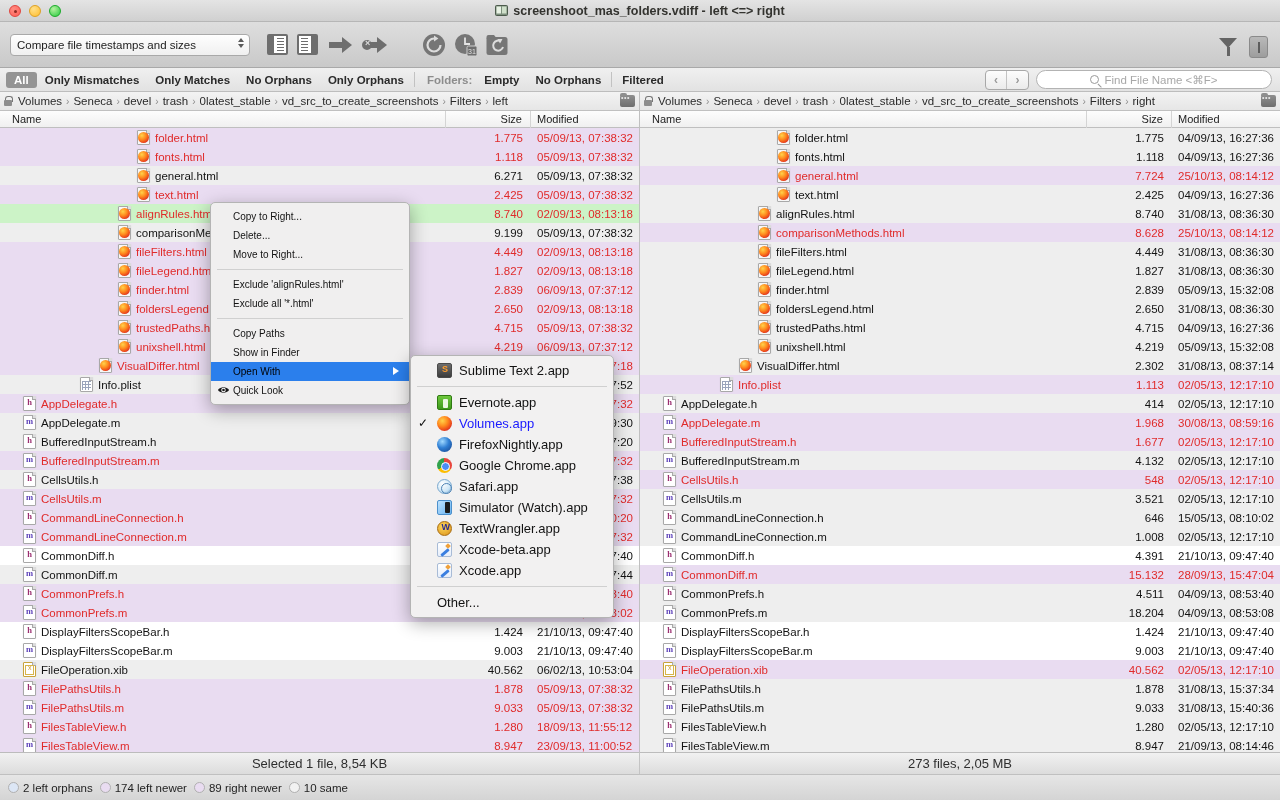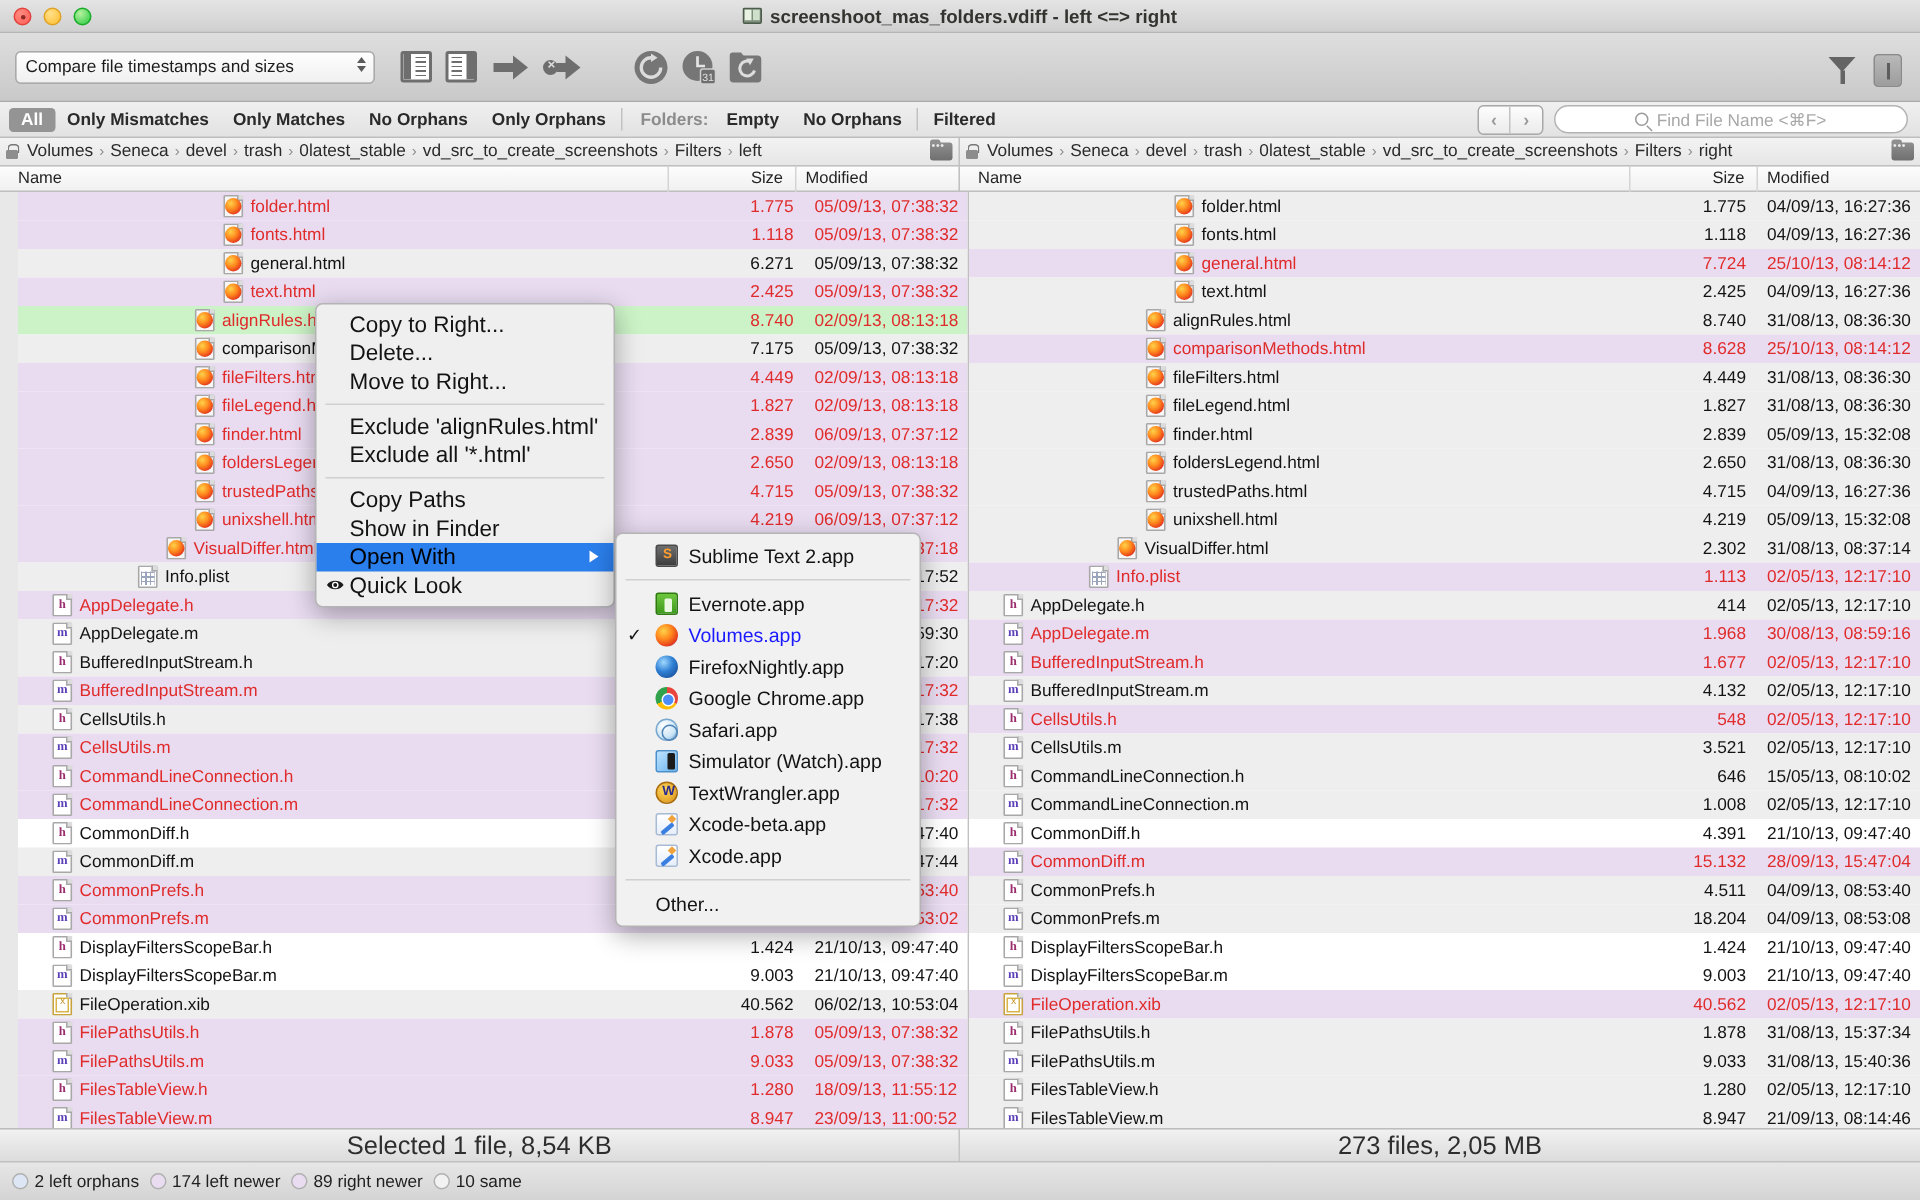--- a/index.html
+++ b/index.html
@@ -129,21 +129,21 @@
     background:linear-gradient(to bottom,#fdfdfd,#f0f0f0);
     border-bottom:1px solid #bfbfbf;
     font-size:11px; color:#232323;
   }
   .colhdr.left{ border-right:1px solid #c0c0c0;}
   .ch-name{ flex:1 1 auto; padding-left:12px; border-right:1px solid #d4d4d4; height:17px; display:flex;align-items:center;}
   .ch-size{ width:85px; padding-right:8px; justify-content:flex-end; border-right:1px solid #d4d4d4; height:17px; display:flex;align-items:center;}
   .ch-mod{ width:108px; padding-left:6px; height:17px; display:flex;align-items:center;}
 
   
-  .panes{ flex:1 1 auto; display:flex; overflow:hidden;margin-left:12px; }
+  .panes{ flex:1 1 auto; display:flex; overflow:hidden; }
   .pane{ flex:1 1 50%; overflow:hidden; background:#fff; position:relative;}
   .pane.left{ border-right:1px solid #c0c0c0;}
   .row{
     height:19px; display:flex; align-items:center; font-size:11.5px;
     white-space:nowrap; position:relative;
   }
   .row .edge{ position:absolute; left:0; top:0; bottom:0; width:3px; }
   .r-name{ flex:1 1 auto; display:flex; align-items:center; overflow:hidden; padding-left:4px;}
   .r-size{ width:85px; text-align:right; padding-right:8px; flex:0 0 85px;}
   .r-mod{ width:108px; padding-left:6px; flex:0 0 108px;}
@@ -177,39 +177,39 @@
   .fico.xib .xb{ position:absolute;left:2px;top:3px;right:2px;bottom:2px;border:1px solid #d7b54a;background:#fff;}
   .fico.xib .xb::after{content:"x";position:absolute;left:2px;top:-2px;font-size:7px;color:#c9972f;}
 
   
   .botrow{ display:flex; flex:0 0 22px; height:22px;}
   .botcell{
     flex:1 1 50%; height:22px;
     background:linear-gradient(to bottom,#f1f1f1,#dcdcdc);
     border-top:1px solid #bcbcbc;
     display:flex;align-items:center;justify-content:center;
-    font-size:17px; color:#2e2e2e;
+    font-size:13px; color:#2e2e2e;
   }
   .botcell.left{ border-right:1px solid #c4c4c4;}
   .legendbar{
     flex:0 0 26px; height:26px;
     background:linear-gradient(to bottom,#e6e6e6,#d4d4d4);
     border-top:1px solid #c0c0c0;
     display:flex; align-items:center; padding-left:8px; gap:7px;
     font-size:11.5px; color:#1f1f1f;
   }
   .lg{ display:flex;align-items:center; gap:4px;}
   .dot{ width:11px;height:11px;border-radius:50%; border:1px solid #b0b0b0; display:inline-block;}
 
   
   .ctxmenu{
     position:absolute; left:210px; top:202px; width:200px;
     background:#f0efef; border:1px solid #b4b4b4; border-radius:5px;
     box-shadow:0 5px 18px rgba(0,0,0,.33);
-    padding:4px 0; font-size:15px; color:#131313; z-index:50;
+    padding:4px 0; font-size:10px; color:#131313; z-index:50;
   }
   .mi{ height:19px; display:flex; align-items:center; padding:0 10px 0 22px; position:relative; white-space:nowrap;}
   .mi.sel{ background:#2b7fec; color:#000000; }
   .mi .sub{ position:absolute; right:10px; top:5px; width:0;height:0;
             border-top:4.5px solid transparent;border-bottom:4.5px solid transparent;border-left:6px solid #fff;}
   .mi .eye{ position:absolute; left:6px; top:4px; width:13px;height:10px;}
   .msep{ height:1px; background:#d0d0d0; margin:5px 6px;}
 
   .submenu{
     position:absolute; left:410px; top:355px; width:204px;
@@ -466,21 +466,21 @@
         <div class="row bg-grey">
           <span class="edge"></span>
           <span class="r-name txt-dark" style="padding-left:118px">
             <span class="fico ff">
               <span class="page"></span>
               <span class="corner"></span>
               <span class="ffball"></span>
             </span>
             <span>comparisonMethods.html</span>
           </span>
-          <span class="r-size txt-dark">7.175</span>
+          <span class="r-size txt-dark">9.199</span>
           <span class="r-mod txt-dark">05/09/13, 07:38:32</span>
         </div>
         <div class="row bg-purple">
           <span class="edge"></span>
           <span class="r-name txt-red" style="padding-left:118px">
             <span class="fico ff">
               <span class="page"></span>
               <span class="corner"></span>
               <span class="ffball"></span>
             </span>

